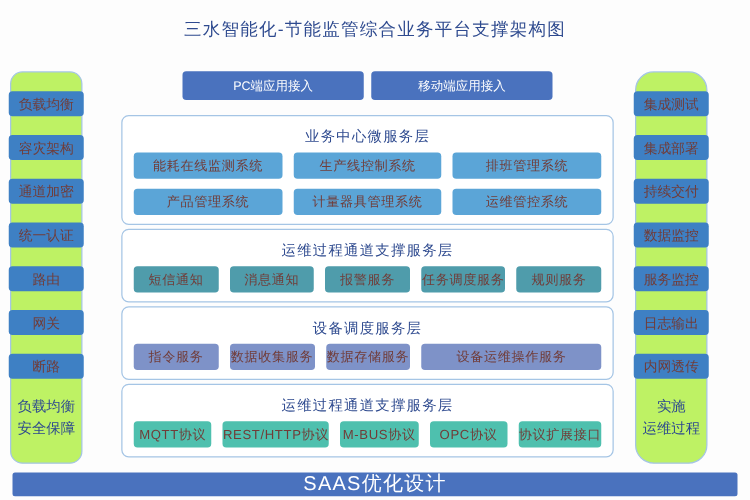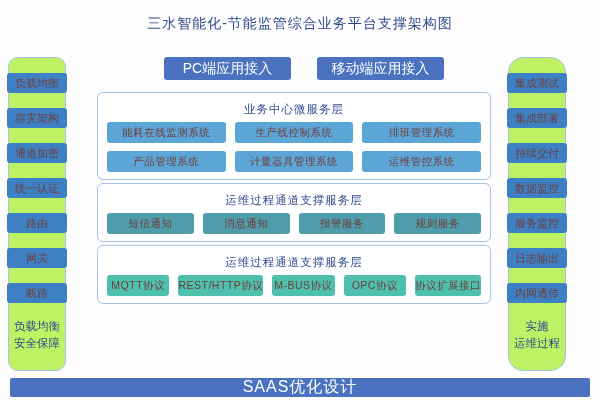--- a/index.html
+++ b/index.html
@@ -36,23 +36,23 @@
   
   .center{
     position:absolute;left:97px;top:57px;width:394px;
     display:flex;flex-direction:column;
   }
   .access-row{
     height:23px;margin-bottom:12px;
     display:flex;justify-content:center;gap:6px;
   }
   .access-btn{
-    width:127px;height:23px;border-radius:3px;
-    background:var(--access_btn);color:#ffffff;font-size:14px;
-    display:flex;align-items:center;justify-content:center;margin-left:20px;
+    width:145px;height:23px;border-radius:3px;
+    background:var(--access_btn);color:#ffffff;font-size:10px;
+    display:flex;align-items:center;justify-content:center;
   }
   .layer{
     border:1.5px solid var(--border);border-radius:6px;background:#fff;
     box-sizing:border-box;margin-bottom:3px;
     display:flex;flex-direction:column;
     padding:8px 9px 7px 9px;
   }
   .layer-title{
     text-align:center;font-size:11.5px;color:var(--layer_title_text);
     margin:1px 0 5px 0;letter-spacing:1px;
@@ -130,24 +130,34 @@
       <div class="node">运维管控系统</div>
     </div>
   </div>
 
   <div class="layer l2">
     <div class="layer-title">运维过程通道支撑服务层</div>
     <div class="item-row">
       <div class="node">短信通知</div>
       <div class="node">消息通知</div>
       <div class="node">报警服务</div>
+      <div class="node">任务调度服务</div>
       <div class="node">规则服务</div>
     </div>
   </div>
 
+  <div class="layer l3">
+    <div class="layer-title">设备调度服务层</div>
+    <div class="item-row">
+      <div class="node">指令服务</div>
+      <div class="node">数据收集服务</div>
+      <div class="node">数据存储服务</div>
+      <div class="node wide">设备运维操作服务</div>
+    </div>
+  </div>
 
   <div class="layer l4">
     <div class="layer-title">运维过程通道支撑服务层</div>
     <div class="item-row">
       <div class="node">MQTT协议</div>
       <div class="node">REST/HTTP协议</div>
       <div class="node">M-BUS协议</div>
       <div class="node">OPC协议</div>
       <div class="node">协议扩展接口</div>
     </div>

